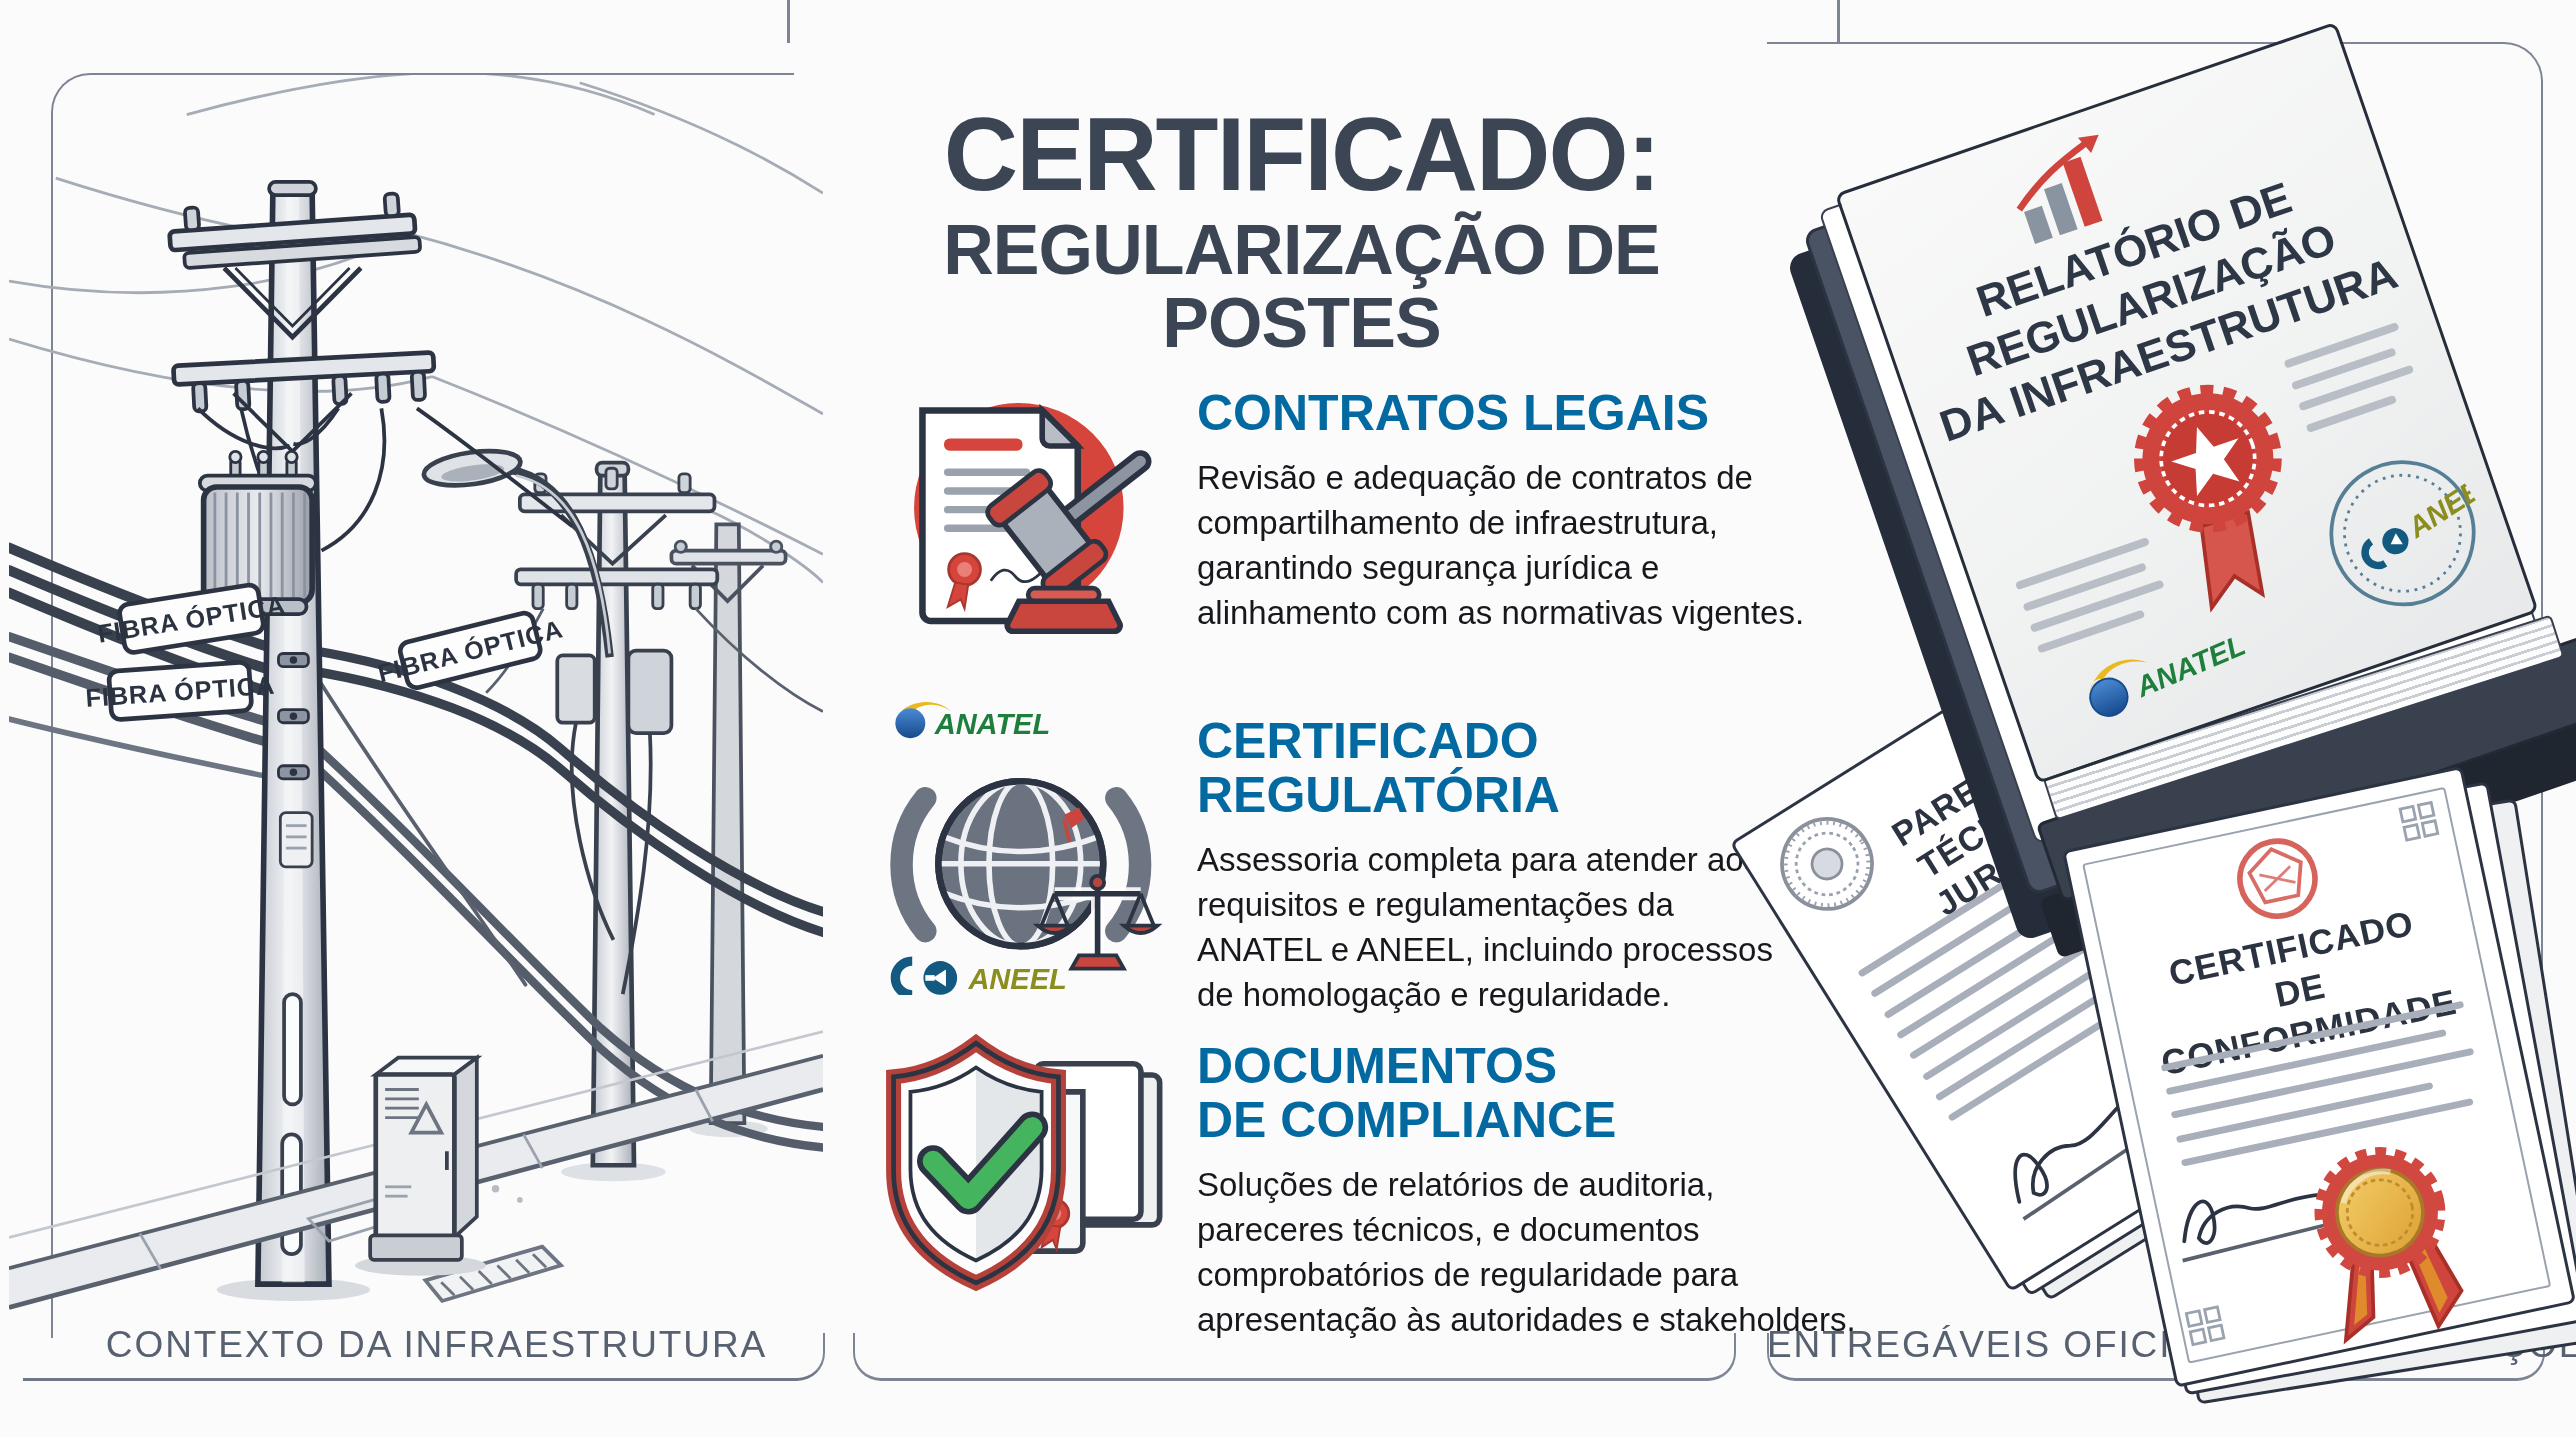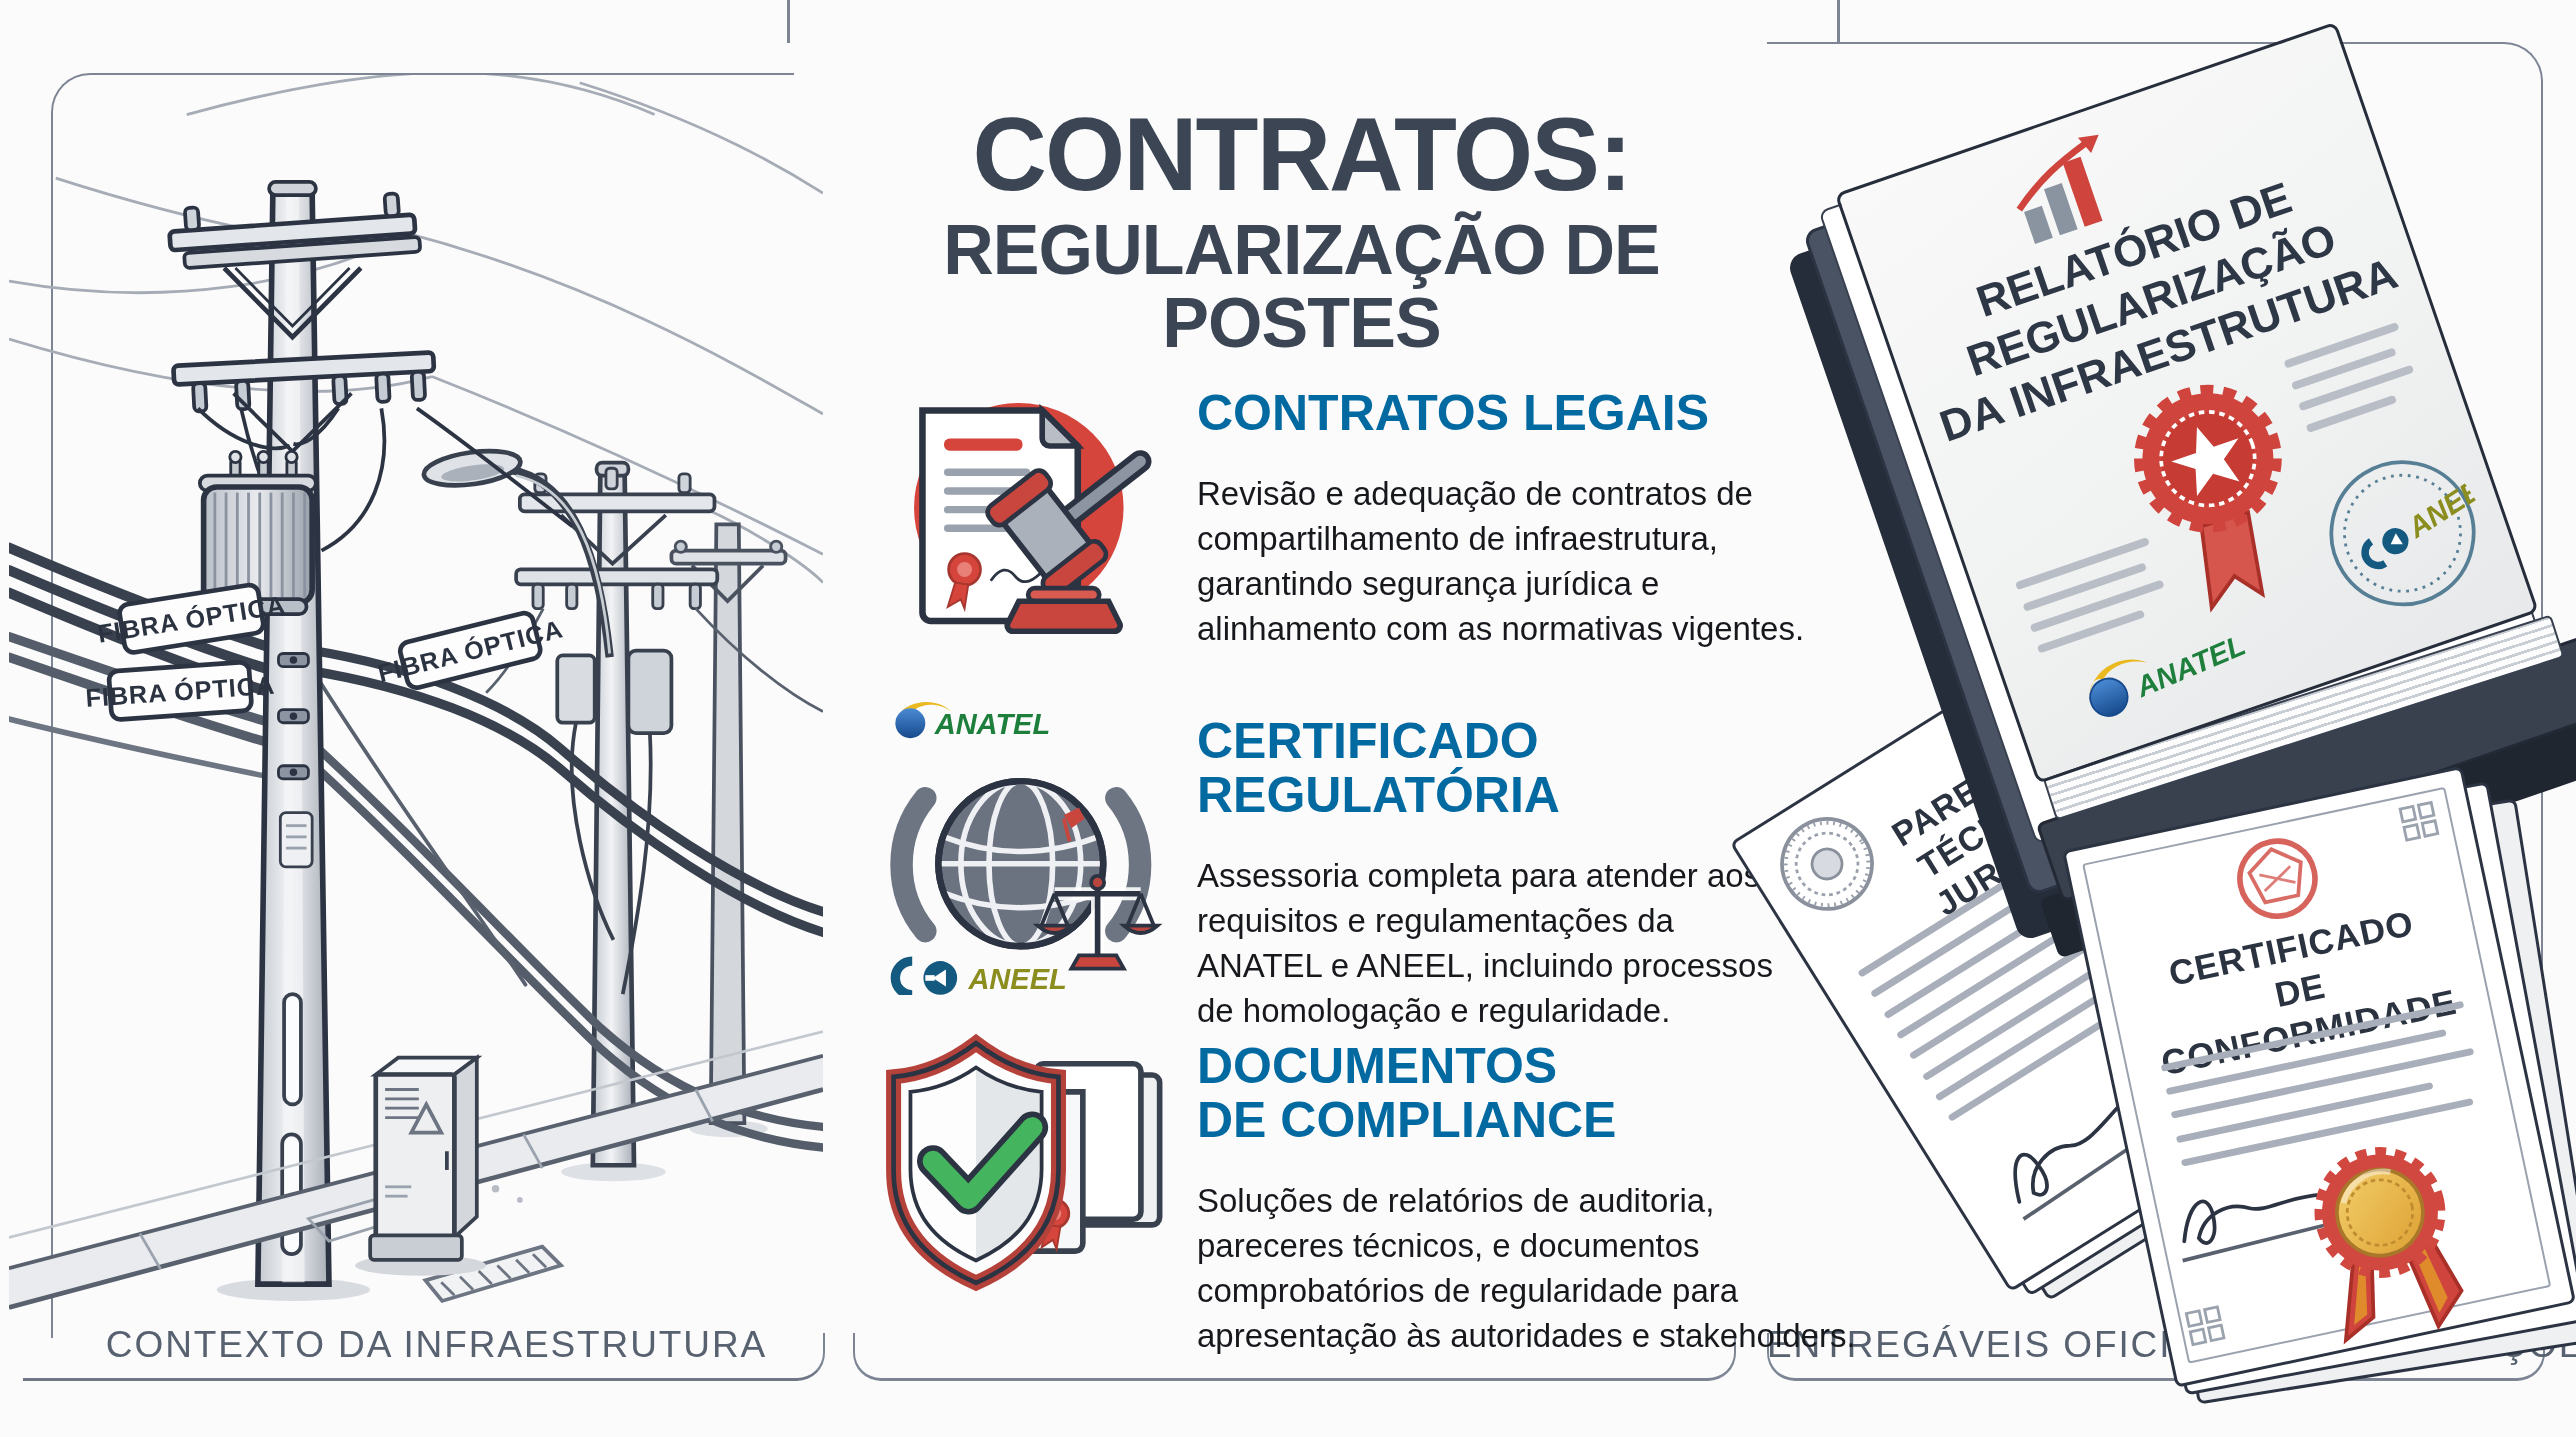--- a/index.html
+++ b/index.html
@@ -21,21 +21,21 @@
   
   .title-wrap{left:853px;top:99px;width:897px;text-align:center;color:#3b4554;}
   .title-main{font-size:103px;font-weight:bold;letter-spacing:-1.9px;line-height:1.08;}
   .title-sub{font-size:70px;font-weight:bold;letter-spacing:-0.9px;line-height:1.05;margin-top:3.7px;}
   .title-tag{font-size:42px;font-weight:normal;color:#191c21;margin-top:17px;letter-spacing:0;}
   
   .service{left:871px;width:983px;}
   .service-icon{position:absolute;left:0;top:0;}
   .service-text{position:absolute;left:326px;top:0;}
   .sh{font-size:50px;font-weight:bold;color:#0369a1;line-height:54px;white-space:nowrap;}
-  .sd{margin-top:31px;}
+  .sd{margin-top:15px;}
   .sd div{font-size:33px;color:#16181c;line-height:45px;white-space:nowrap;}
   
   .caption{font-size:37px;color:#57616f;letter-spacing:1.9px;text-align:center;white-space:nowrap;}
   
   .book-group{left:1921px;top:92px;width:524px;height:618px;transform:rotate(-19deg);z-index:4;}
   .bg-slab3{left:-67px;top:45px;width:569px;height:723px;background:#262d3a;border-radius:15px;}
   .bg-slab2{left:-43px;top:26px;width:558px;height:696px;background:#4a5363;border:3.7px solid #2c3342;border-radius:13px;}
   .bg-pages{left:-20.6px;top:11.2px;width:541px;height:666px;background:#ffffff;border:2.8px solid #394150;border-radius:9.4px;}
   .book-cover{left:0;top:0;width:524px;height:618px;border:3.7px solid #262d3b;border-radius:9.4px;
               background:linear-gradient(160deg,#f8f9f8 0%,#f1f2f2 55%,#e7e9ea 100%);}
@@ -66,21 +66,21 @@
 
   <div class="abs frame-left"></div>
   <div class="abs frame-right"></div>
   <div class="abs bracket-left"></div>
   <div class="abs bracket-mid"></div>
   <div class="abs bracket-right"></div>
   <div class="abs tick" style="left:787px;"></div>
   <div class="abs tick" style="left:1837px;"></div>
 
   <div class="abs title-wrap">
-    <div class="title-main">CONTRATOS:</div>
+    <div class="title-main">CERTIFICADO:</div>
     <div class="title-sub">REGULARIZAÇÃO DE POSTES</div>
   </div>
 
   <svg class="abs" style="left:9.4px;top:75px;z-index:1;" width="814" height="1273" viewBox="10 80 870 1360">
     <defs>
       <linearGradient id="poleG" x1="0" y1="0" x2="1" y2="0">
         <stop offset="0" stop-color="#c4cad1"></stop>
           <stop offset="0.45" stop-color="#f2f3f5"></stop>
           <stop offset="1" stop-color="#a8aeb8"></stop>
       </linearGradient>

